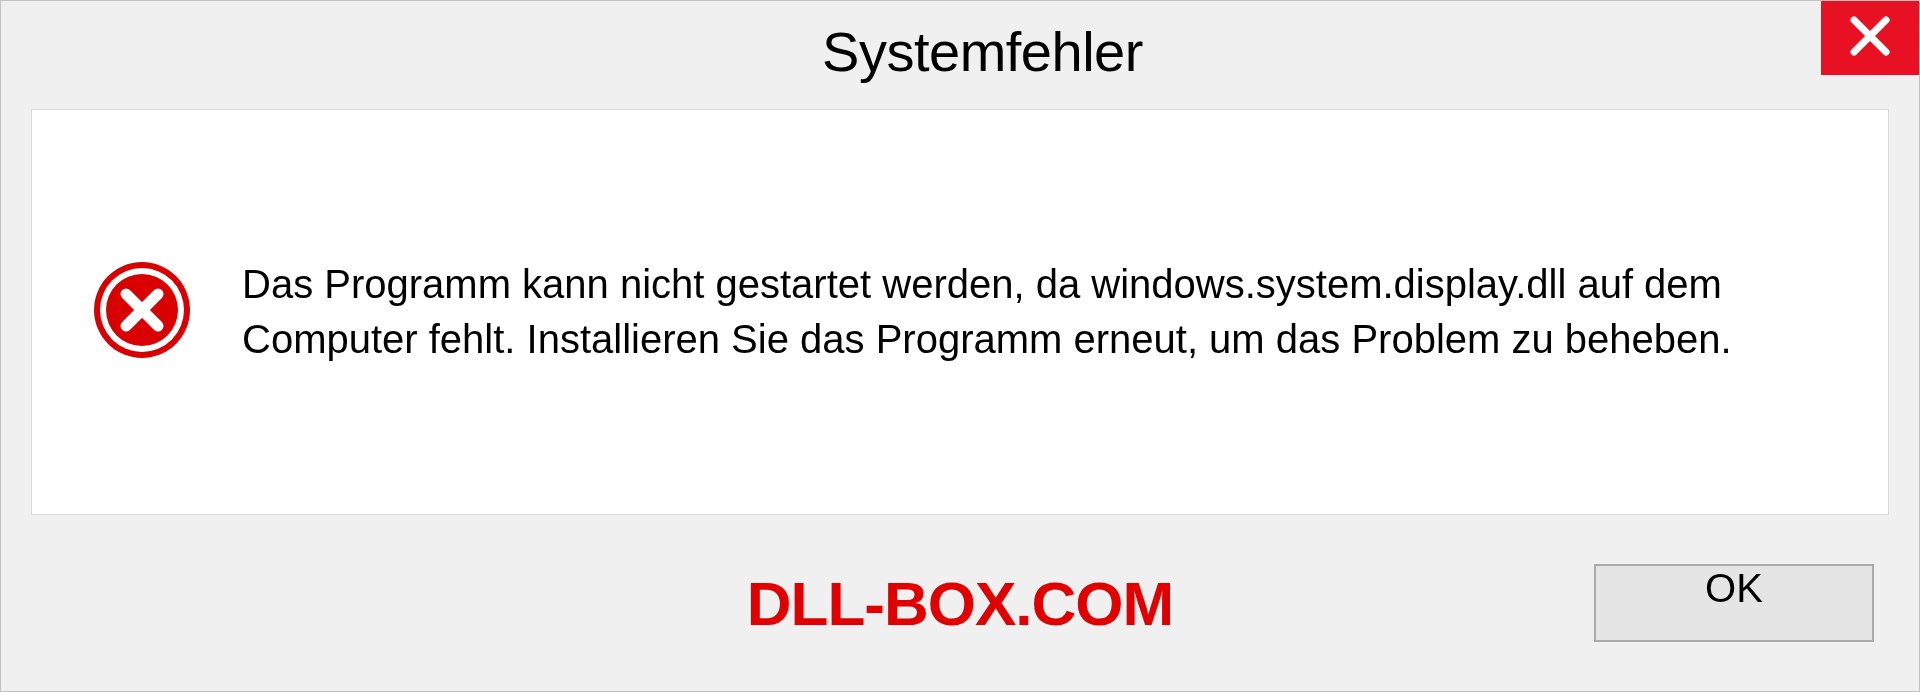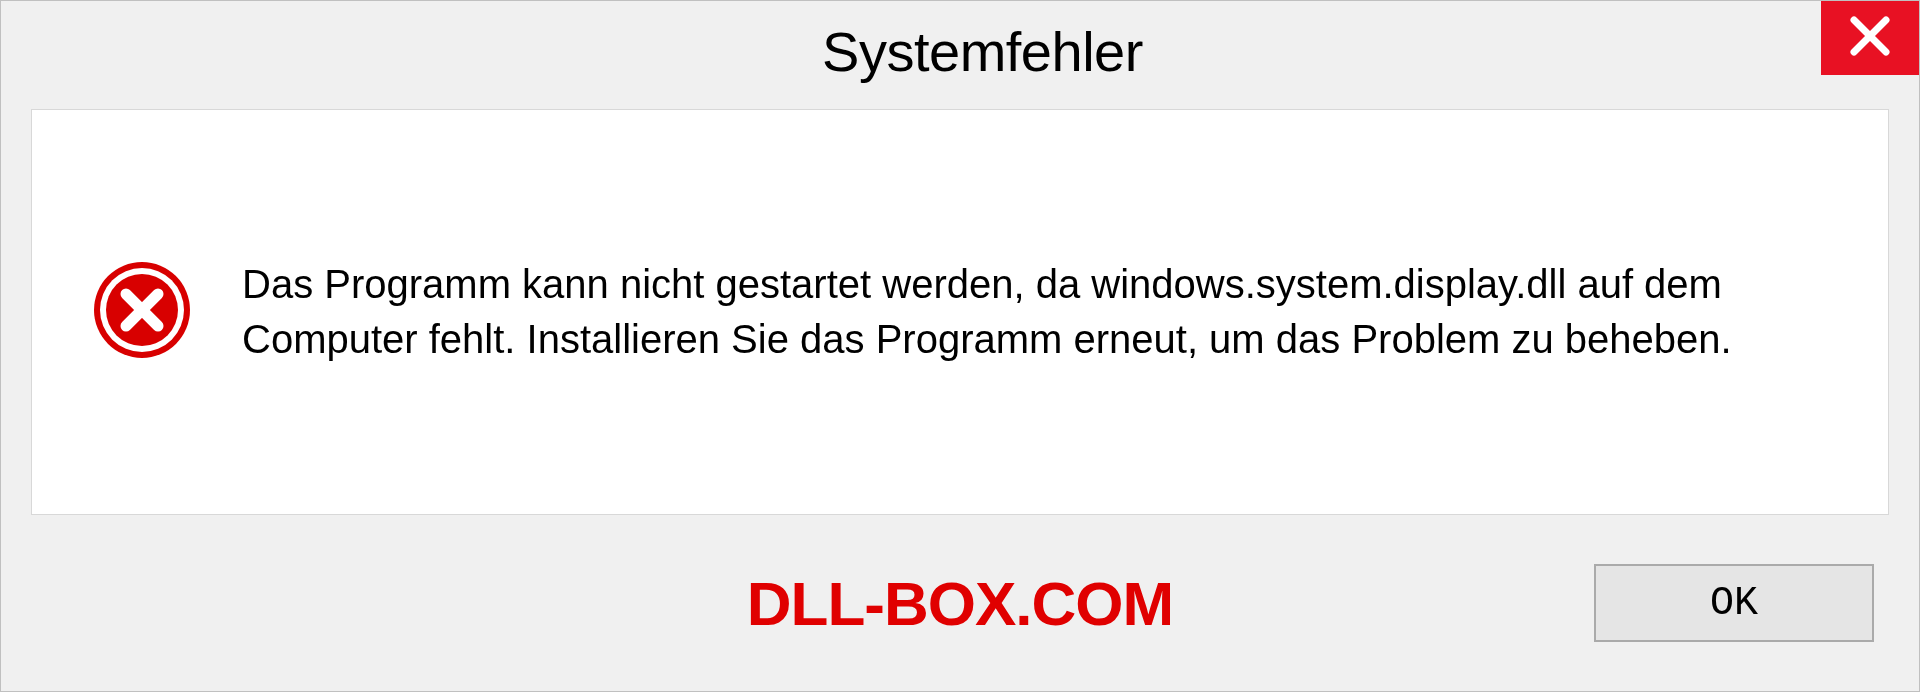--- a/index.html
+++ b/index.html
@@ -110,23 +110,23 @@
     
     .ok-button {
       width: 280px;
       height: 78px;
       background: #e5e5e5;
       border: 2px solid #aaaaaa;
       font-size: 40px;
       color: #000000;
       cursor: pointer;
       display: flex;
-      align-items: center;
+      align-items: flex-start;
       justify-content: center;
-      font-family: Liberation Mono, monospace;
+      font-family: Liberation Sans, sans-serif;
     }
   </style>
 </head>
 <body>
 
 <div class="dialog">
 
   <div class="titlebar">
     <span class="title-text">Systemfehler</span>
     <div class="close-button">

